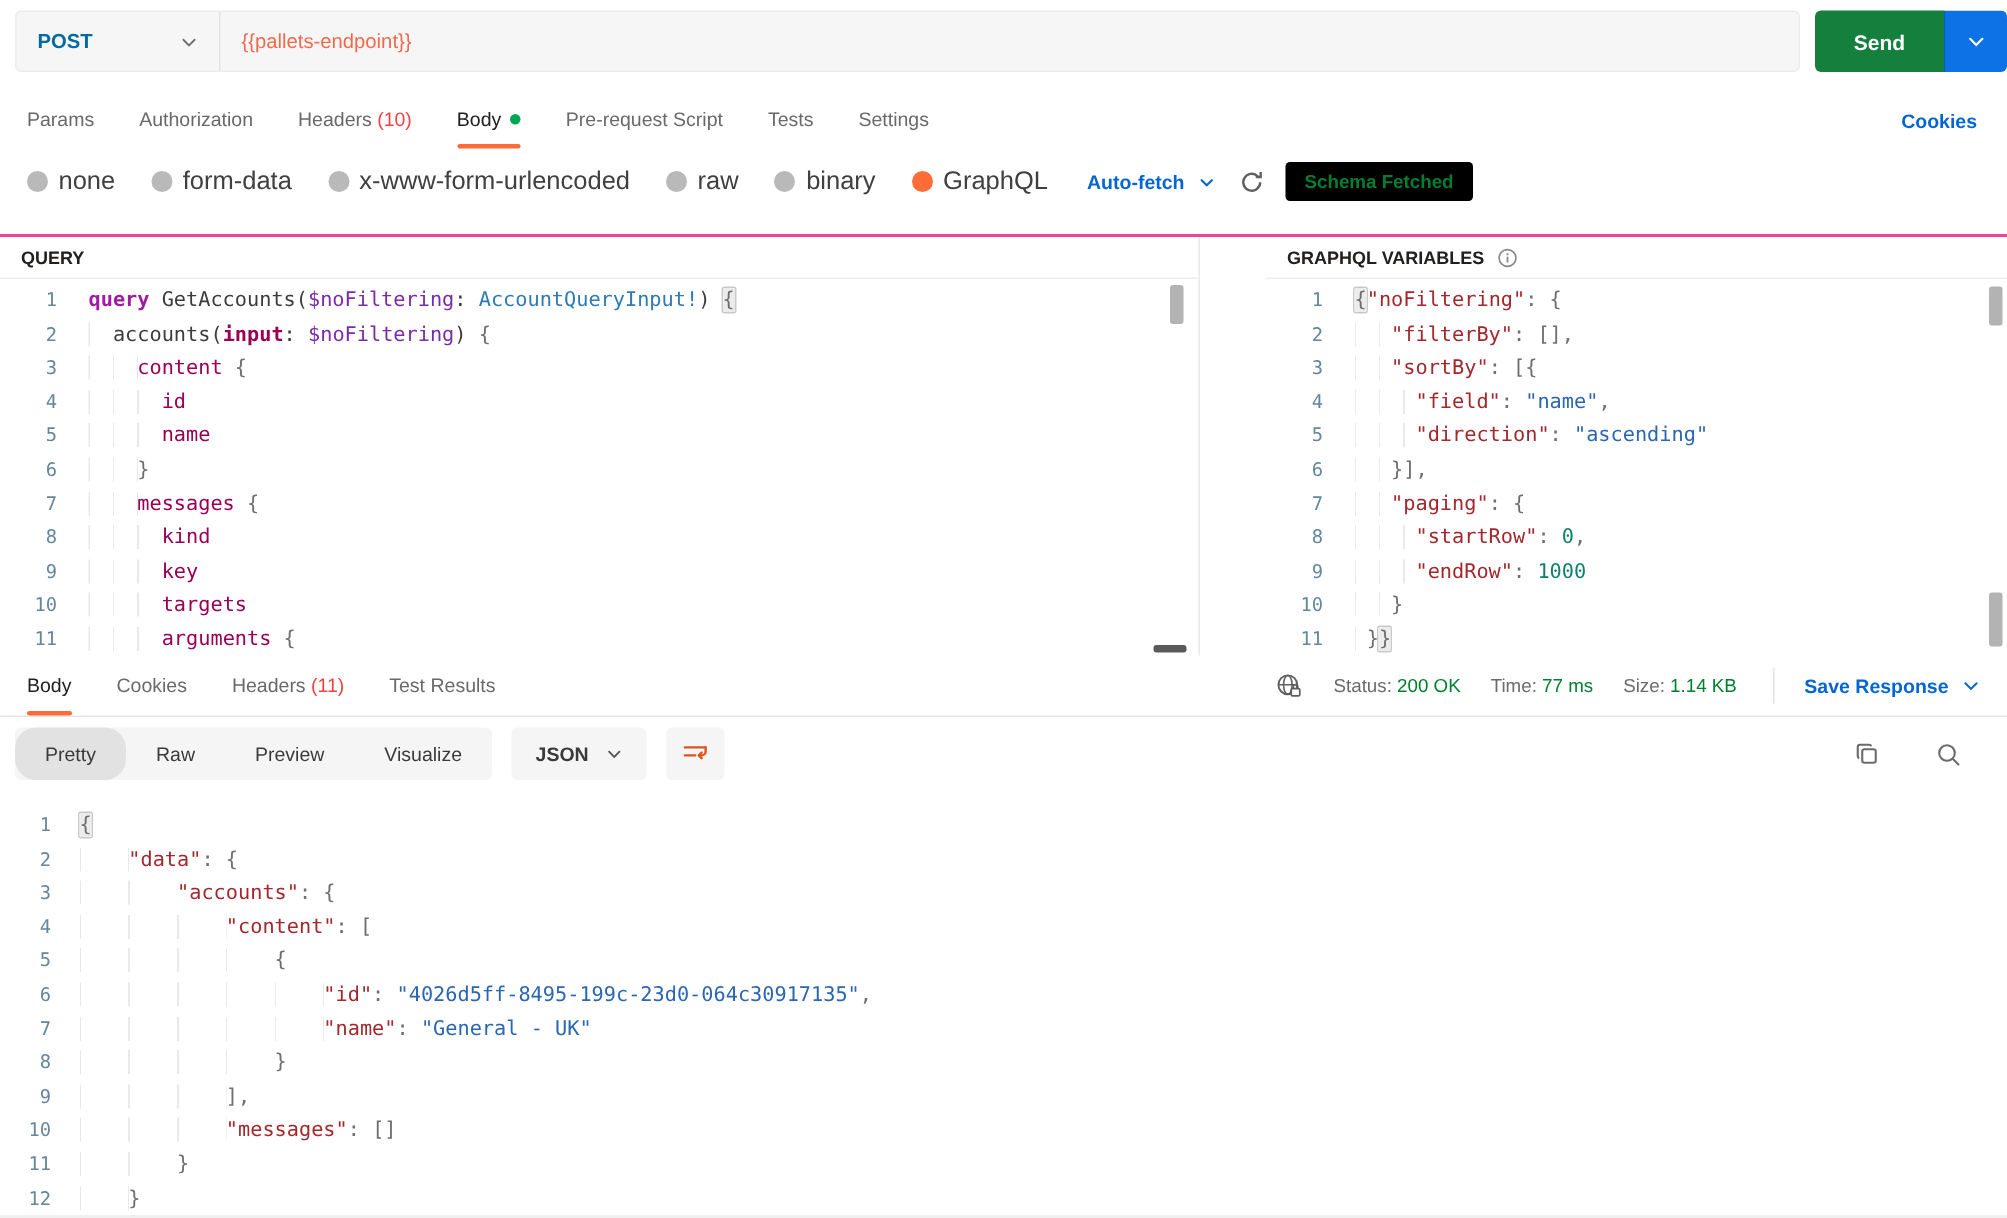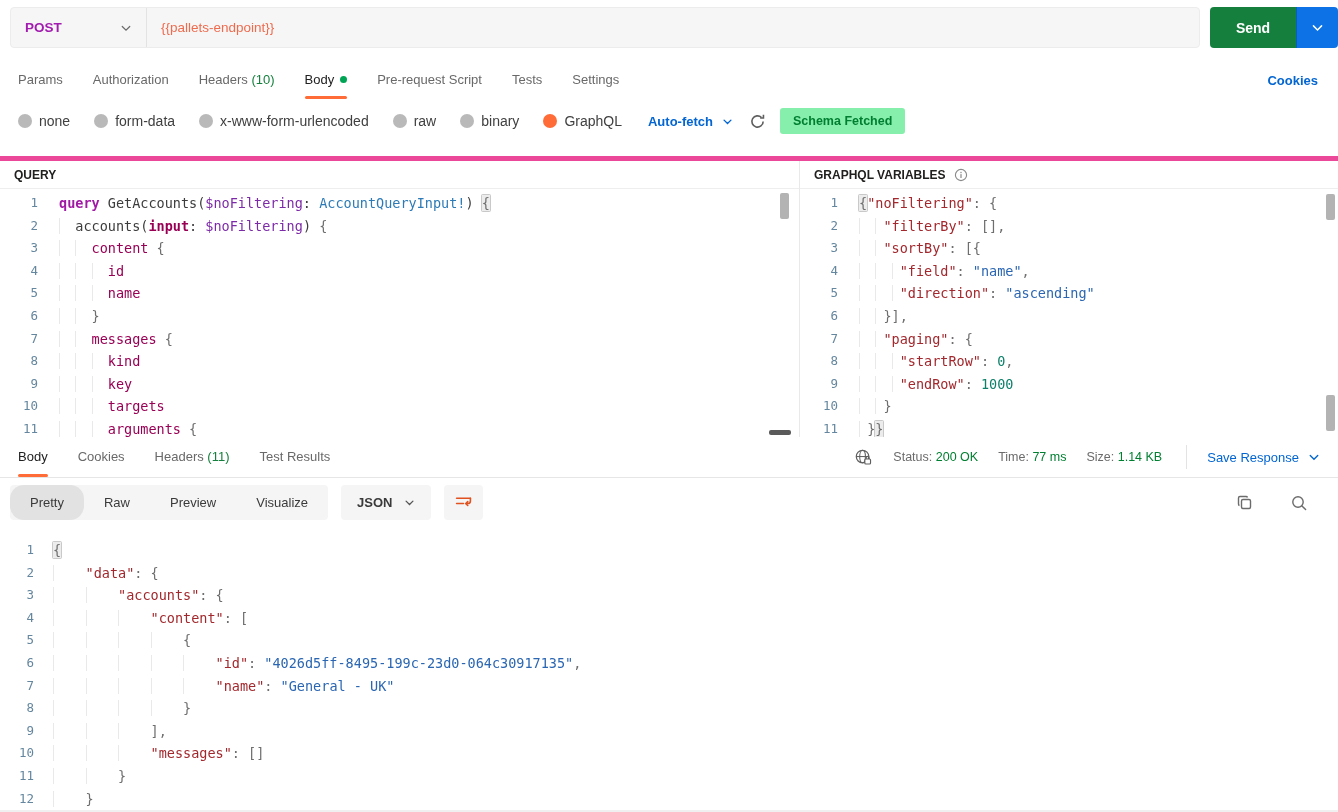--- a/index.html
+++ b/index.html
@@ -5,56 +5,56 @@
   * { margin:0; padding:0; box-sizing:border-box; }
   html,body { width:1338px; height:812px; overflow:hidden; background:#fff;
     font-family:"Liberation Sans", sans-serif; color:#3a3a3a; }
 
   
   .url-row { display:flex; align-items:stretch; height:41px; margin:7px 0 0 10px; }
   .method-url { flex:1; display:flex; background:#f6f6f6; border:1px solid #ececec;
     border-radius:4px; margin-right:10px; }
   .method-select { width:136px; display:flex; align-items:center; justify-content:space-between;
     padding:0 14px; border-right:1px solid #e3e3e3; cursor:pointer; }
-  .method-select .m-label { font-weight:700; font-size:13.5px; color:#a21caf; }
+  .method-select .m-label { font-weight:700; font-size:13.5px; color:#0369a1; }
   .url-input { flex:1; display:flex; align-items:center; padding:0 14px;
     font-size:13.5px; color:#EE6B4E; }
   .send-group { display:flex; }
   .send-btn { background:#15803d; border:none; color:#fff; font-weight:700; font-size:14px;
     width:86px; border-radius:4px 0 0 4px; cursor:pointer; font-family:inherit; }
   .send-caret { background:#0D72E5; border:none; border-left:1px solid rgba(0,0,0,.18);
     width:42px; border-radius:0 4px 4px 0; display:flex; align-items:center; justify-content:center; cursor:pointer; }
 
   
   .req-tabs-row { display:flex; align-items:center; margin-top:12px; height:40px; padding:0 18px; }
   .tab { margin-right:30px; font-size:13px; color:#696969; position:relative;
     padding:10px 0 12px; cursor:pointer; white-space:nowrap; }
   .tab.active { color:#212121; }
   .tab.active::after { content:""; position:absolute; left:0; right:0; bottom:0;
     height:2.5px; background:#FF6C37; border-radius:2px; }
-  .tab .count { color:#15803d; }
+  .tab .count { color:#ef4444; }
   .tab .dot { display:inline-block; width:7px; height:7px; border-radius:50%;
     background:#00A455; margin-left:6px; transform:translateY(-1px); }
   .cookies-link { margin-left:auto; margin-right:2px; color:#0265D2; font-weight:600;
     font-size:13px; cursor:pointer; text-decoration:none; }
 
   
   .modes-row { display:flex; align-items:center; height:42px; padding:0 18px; }
-  .mode { display:flex; align-items:center; gap:7px; margin-right:24px; font-size:14px;
+  .mode { display:flex; align-items:center; gap:7px; margin-right:24px; font-size:17px;
     color:#404040; cursor:pointer; }
   .mode-radio { width:14px; height:14px; border-radius:50%; background:#b9b9b9; }
   .mode.selected .mode-radio { background:#FF6C37; }
   .autofetch { display:flex; align-items:center; gap:9px; color:#0265D2; font-weight:600;
     font-size:13px; margin-left:2px; cursor:pointer; }
   .refresh-btn { background:none; border:none; margin-left:16px; cursor:pointer; display:flex; }
-  .schema-badge { margin-left:14px; background:#86efac; color:#007F31; font-weight:600;
+  .schema-badge { margin-left:14px; background:#000000; color:#007F31; font-weight:600;
     font-size:12.5px; padding:6px 13px; border-radius:3px; }
 
   
-  .editors { display:flex; margin-top:14px; border-top:5px solid #ec4899; height:281px; }
+  .editors { display:flex; margin-top:14px; border-top:2px solid #ec4899; height:281px;gap:44px; }
   .editor-panel { position:relative; height:100%; }
   .query-panel { width:800px; border-right:1px solid #e9e9e9; }
   .vars-panel { flex:1; }
   .panel-header { height:28px; display:flex; align-items:center; gap:8px; padding:0 14px;
     font-size:12px; font-weight:700; color:#21201f; border-bottom:1px solid #eee; }
 
   .code { font-family:"DejaVu Sans Mono", monospace; font-size:13.5px; line-height:22.6px;
     padding-top:3px; overflow:hidden; height:calc(100% - 28px); --iu:2ch; }
   .cl { display:flex; white-space:pre; }
   .ln { width:50px; flex:none; text-align:right; padding-right:12px; color:#64869E;
@@ -79,21 +79,21 @@
 
   
   .resp-header { display:flex; align-items:center; height:41px; padding:0 18px;
     border-bottom:1px solid #e6e6e6; }
   .resp-header .tab { padding:11px 0 13px; }
   .status-cluster { margin-left:auto; display:flex; align-items:center; gap:8px;
     font-size:12.5px; color:#6b6b6b; }
   .stat { margin-left:12px; white-space:nowrap; }
   .stat .val { color:#007F31; }
   .v-divider { width:1px; height:24px; background:#e3e3e3; margin:0 12px 0 16px; }
-  .save-resp { display:flex; align-items:center; gap:9px; color:#0265D2; font-weight:400;
+  .save-resp { display:flex; align-items:center; gap:9px; color:#0265D2; font-weight:700;
     font-size:13px; cursor:pointer; }
 
   
   .resp-toolbar { display:flex; align-items:center; height:49px; padding:0 10px; }
   .seg { display:flex; background:#f5f5f5; border-radius:4px; }
   .seg-item { padding:10px 20px; font-size:13px; color:#3a3a3a; border-radius:14px; cursor:pointer; }
   .seg-item.active { background:#e2e2e2; }
   .json-select { display:flex; align-items:center; gap:12px; background:#f5f5f5; border-radius:4px;
     padding:10px 16px; font-size:13px; font-weight:600; color:#3a3a3a; margin-left:13px; cursor:pointer; }
   .wrap-btn { background:#f5f5f5; border:none; border-radius:4px; padding:9px 11px;

